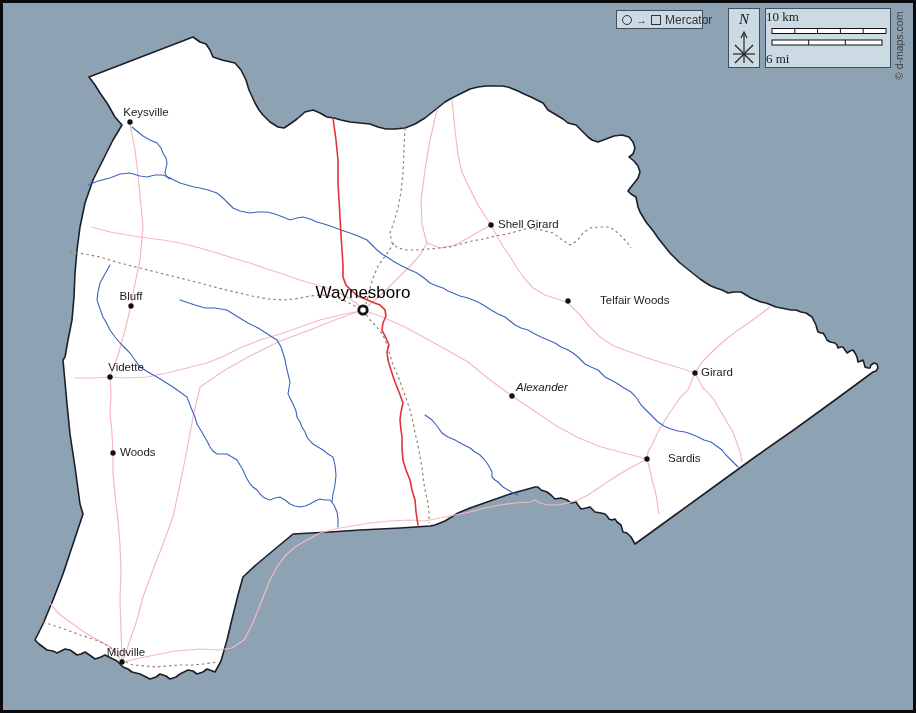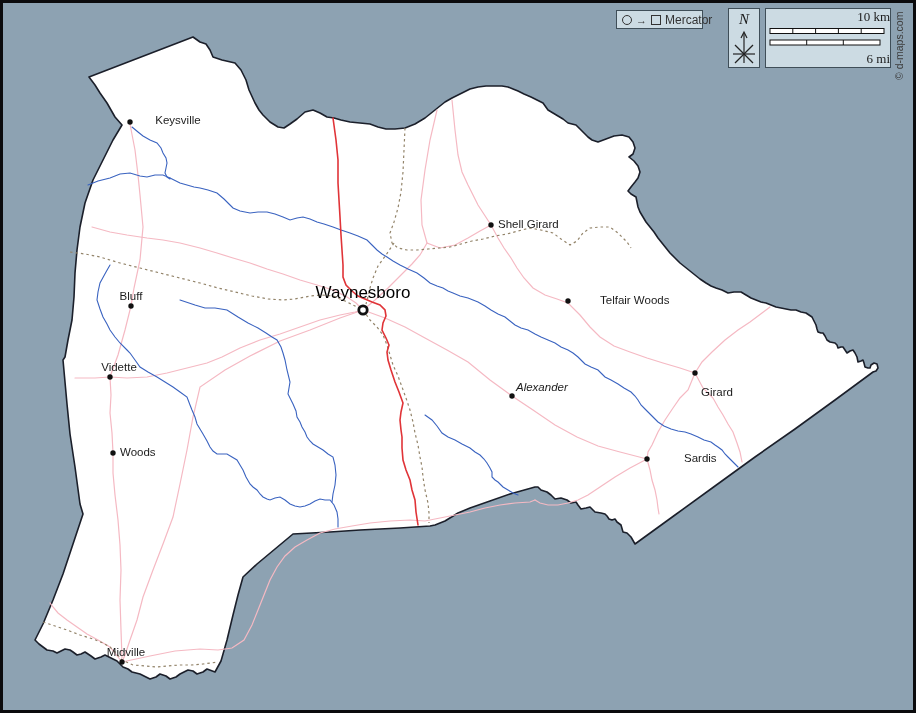--- a/index.html
+++ b/index.html
@@ -35,21 +35,21 @@
   #compass-panel{
     left:728px;top:8px;width:32px;height:60px;
     display:flex;flex-direction:column;align-items:center;
   }
   .north-text{
     font-family:"Liberation Serif",serif;font-style:italic;font-size:15px;
     color:#1a1a1a;margin-top:2px;line-height:16px;
   }
   #scale-panel{
     left:765px;top:8px;width:126px;height:60px;
-    display:flex;flex-direction:column;align-items:flex-end;justify-content:space-between;
+    display:flex;flex-direction:column;align-items:flex-start;justify-content:space-between;
     padding:1px 0;
   }
   .scale-text{
     font-family:"Liberation Serif",serif;font-size:13px;color:#1a1a1a;line-height:14px;
   }
   #credit{
     position:absolute;left:893px;top:80px;width:72px;
     transform:rotate(-90deg);transform-origin:0 0;
     font-size:10.5px;color:#3c3c3c;white-space:nowrap;
   }
@@ -109,30 +109,30 @@
       <circle cx="695" cy="373" r="2.7"></circle>
       <circle cx="110" cy="377" r="2.7"></circle>
       <circle cx="512" cy="396" r="2.7"></circle>
       <circle cx="113" cy="453" r="2.7"></circle>
       <circle cx="647" cy="459" r="2.7"></circle>
       <circle cx="122" cy="662" r="2.7"></circle>
       <circle cx="363" cy="310" r="4.2" fill="#ffffff" stroke="#111111" stroke-width="2.8"></circle>
     </g>
   </svg>
 
-  <div class="city-label centered" style="left:146px;top:114px;margin-left:32px;">Keysville</div>
+  <div class="city-label centered" style="left:146px;top:106px;">Keysville</div>
   <div class="city-label" style="left:498px;top:218px;">Shell Girard</div>
   <div class="city-label seat centered" style="left:363px;top:284px;">Waynesboro</div>
   <div class="city-label" style="left:600px;top:294px;">Telfair Woods</div>
   <div class="city-label centered" style="left:131px;top:290px;">Bluff</div>
-  <div class="city-label" style="left:701px;top:366px;margin-top:20px;">Girard</div>
-  <div class="city-label centered" style="left:119px;top:361px;">Vidette</div>
+  <div class="city-label" style="left:701px;top:366px;">Girard</div>
+  <div class="city-label centered" style="left:126px;top:361px;">Vidette</div>
   <div class="city-label" style="left:516px;top:381px;font-style:italic;">Alexander</div>
   <div class="city-label" style="left:120px;top:446px;">Woods</div>
-  <div class="city-label" style="left:684px;top:452px;">Sardis</div>
+  <div class="city-label" style="left:668px;top:452px;">Sardis</div>
   <div class="city-label centered" style="left:126px;top:646px;">Midville</div>
 
   <div id="mercator-panel" class="panel">
     <span class="sym-circle"></span>
     <span class="sym-arrow">→</span>
     <span class="sym-square"></span>
     <span>Mercator</span>
   </div>
 
   <div id="compass-panel" class="panel">

